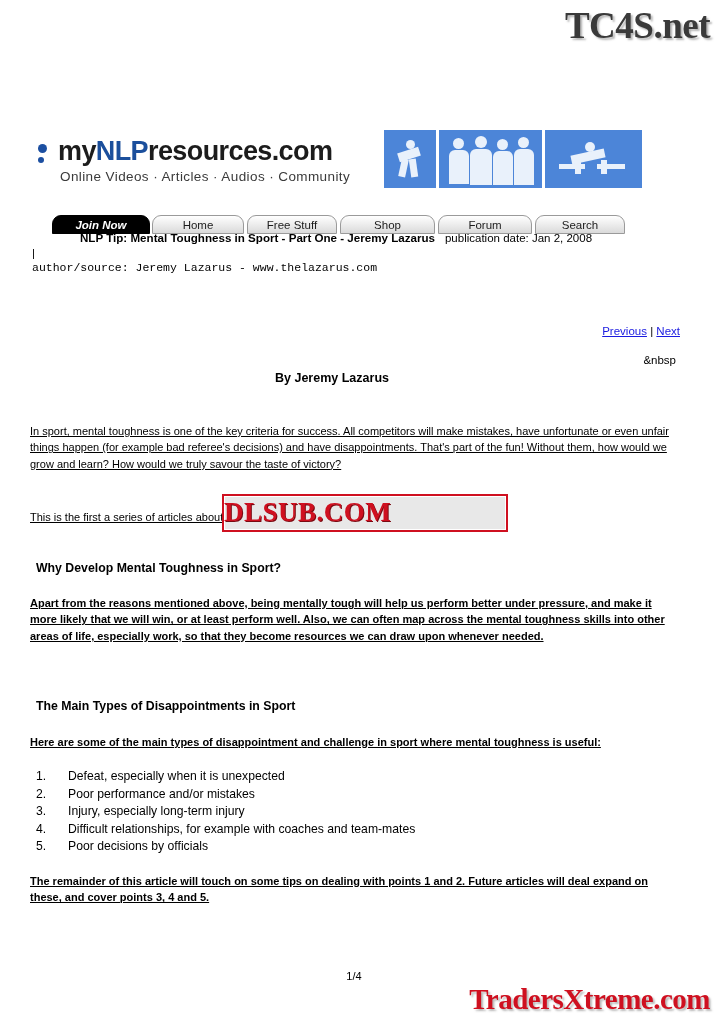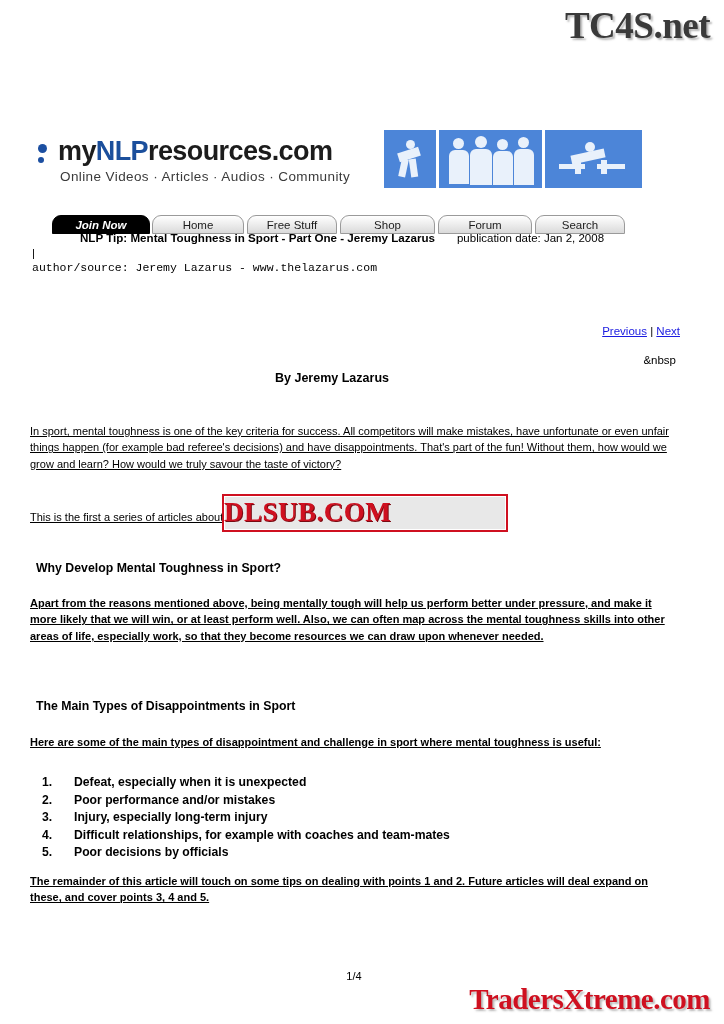--- a/index.html
+++ b/index.html
@@ -149,21 +149,21 @@
     left: 36px;
     top: 231px;
     width: 660px;
     font-size: 11.5px;
   }
   .art-title {
     font-weight: bold;
     font-size: 11.6px;
   }
   .art-title-inner { margin-left: 44px; }
-  .pubdate { font-weight: normal; margin-left: 22px; }
+  .pubdate { font-weight: normal; margin-left: 10px; }
   .pipe-row {
     position: absolute;
     left: 32px;
     top: 247px;
     font-size: 11.5px;
   }
   .author-row {
     position: absolute;
     left: 32px;
     top: 261px;
@@ -224,22 +224,22 @@
   .p3 { top: 595px; left: 30px; width: 648px; font-weight: bold; }
   .h2 { top: 699px; }
   .p4 { top: 734px; left: 30px; width: 650px; font-weight: bold; }
   .list {
     position: absolute;
     left: 36px;
     top: 768px;
     width: 640px;
     font-size: 12.2px;
     line-height: 17.5px;
-    font-weight: bold;
-    margin: 6px;
+    font-weight: normal;
+    margin: 0;
     padding: 0;
     list-style: none;
   }
   .list li { white-space: nowrap; }
   .list .num { display: inline-block; width: 32px; }
   .p5 { top: 873px; left: 30px; width: 650px; font-weight: bold; }
 
   
   .dlsub {
     position: absolute;

